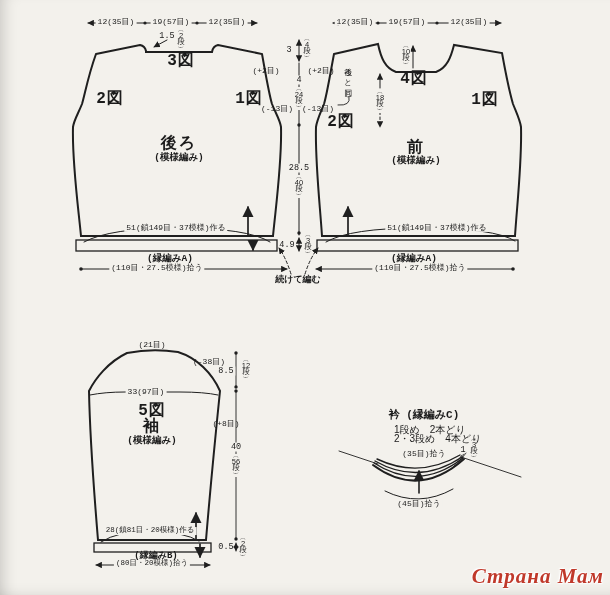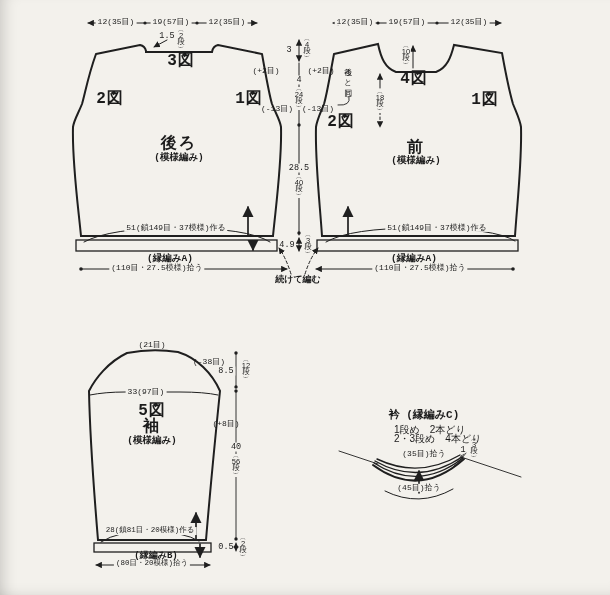--- a/index.html
+++ b/index.html
@@ -240,16 +240,17 @@
   <div class="lbl-l" style="left:394px;top:430px">1段め　2本どり</div>
   <div class="lbl-l" style="left:394px;top:439px">2・3段め　4本どり</div>
   <div class="lbl chip" style="left:424px;top:454px">(35目)拾う</div>
   <div class="lbl num" style="left:463px;top:450px">1</div>
   <div class="vb" style="left:474px;top:437px">
     <span class="vp">︵</span>
     <span>3</span>
     <span>段</span>
     <span class="vp">︶</span>
   </div>
-  <div class="lbl chip" style="left:419px;top:488px">(45目)拾う</div>
-
+  <div class="lbl chip" style="left:419px;top:504px">(45目)拾う</div>
+
+  <div class="wm" style="color: rgb(192, 57, 43);">Страна Мам</div>
 
 </div>
 
 </body></html>

